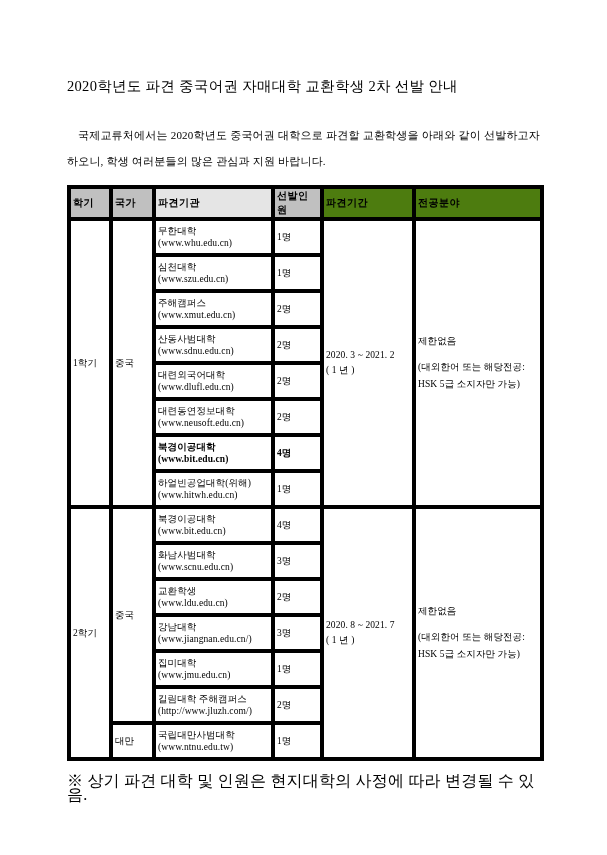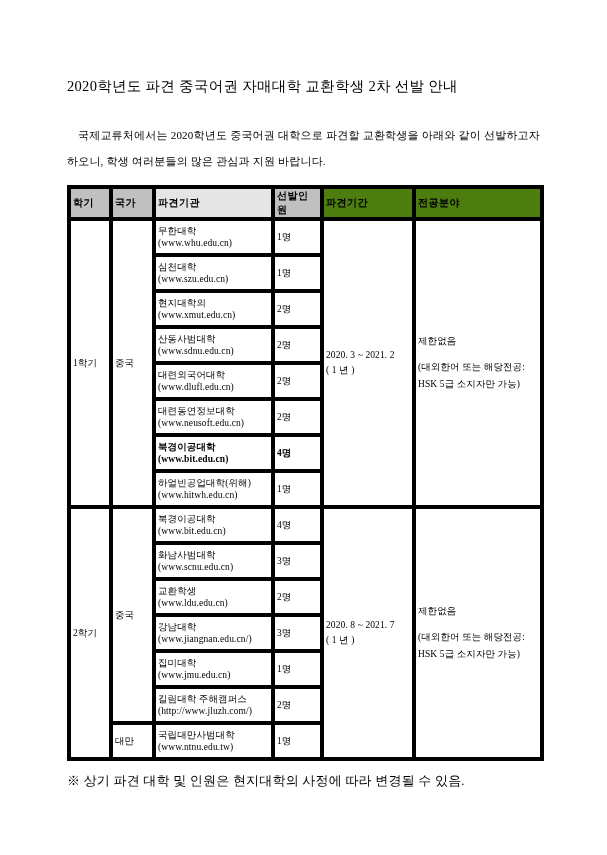--- a/index.html
+++ b/index.html
@@ -32,21 +32,21 @@
   .sel-table thead tr{height:17px;}
   .sel-table th{background:#c0c0c0;font-size:10px;font-weight:bold;letter-spacing:0.5px;}
   .sel-table tbody tr{height:36px;}
   .sel-table td{font-size:9.5px;line-height:12.5px;letter-spacing:0.1px;}
   .sel-table td .inst{white-space:nowrap;}
   .sel-table td .url{white-space:nowrap;}
   .sel-table td.period-cell div{line-height:15px;}
   .sel-table td.major-cell div{line-height:17px;}
   .sel-table td.major-cell div.major-first{margin-bottom:9px;}
   tr.bold-row td.institution-cell,tr.bold-row td.count-cell{font-weight:bold;}
-  .footnote{margin-top:13px;font-size:13px;line-height:14px;letter-spacing:0.2px;}
+  .footnote{margin-top:13px;font-size:16px;line-height:14px;letter-spacing:0.2px;}
 </style>
 </head>
 <body>
 
 <div class="page">
 
   <div class="doc-title">2020학년도 파견 중국어권 자매대학 교환학생 2차 선발 안내</div>
 
   <div class="intro">국제교류처에서는 2020학년도 중국어권 대학으로 파견할 교환학생을 아래와 같이 선발하고자 하오니, 학생 여러분들의 많은 관심과 지원 바랍니다.</div>
 
@@ -91,21 +91,21 @@
         </tr>
         <tr>
           <td class="institution-cell">
             <div class="inst">심천대학</div>
             <div class="url">(www.szu.edu.cn)</div>
           </td>
           <td class="count-cell">1명</td>
         </tr>
         <tr>
           <td class="institution-cell">
-            <div class="inst">현지대학의</div>
+            <div class="inst">주해캠퍼스</div>
             <div class="url">(www.xmut.edu.cn)</div>
           </td>
           <td class="count-cell">2명</td>
         </tr>
         <tr>
           <td class="institution-cell">
             <div class="inst">산동사범대학</div>
             <div class="url">(www.sdnu.edu.cn)</div>
           </td>
           <td class="count-cell">2명</td>

